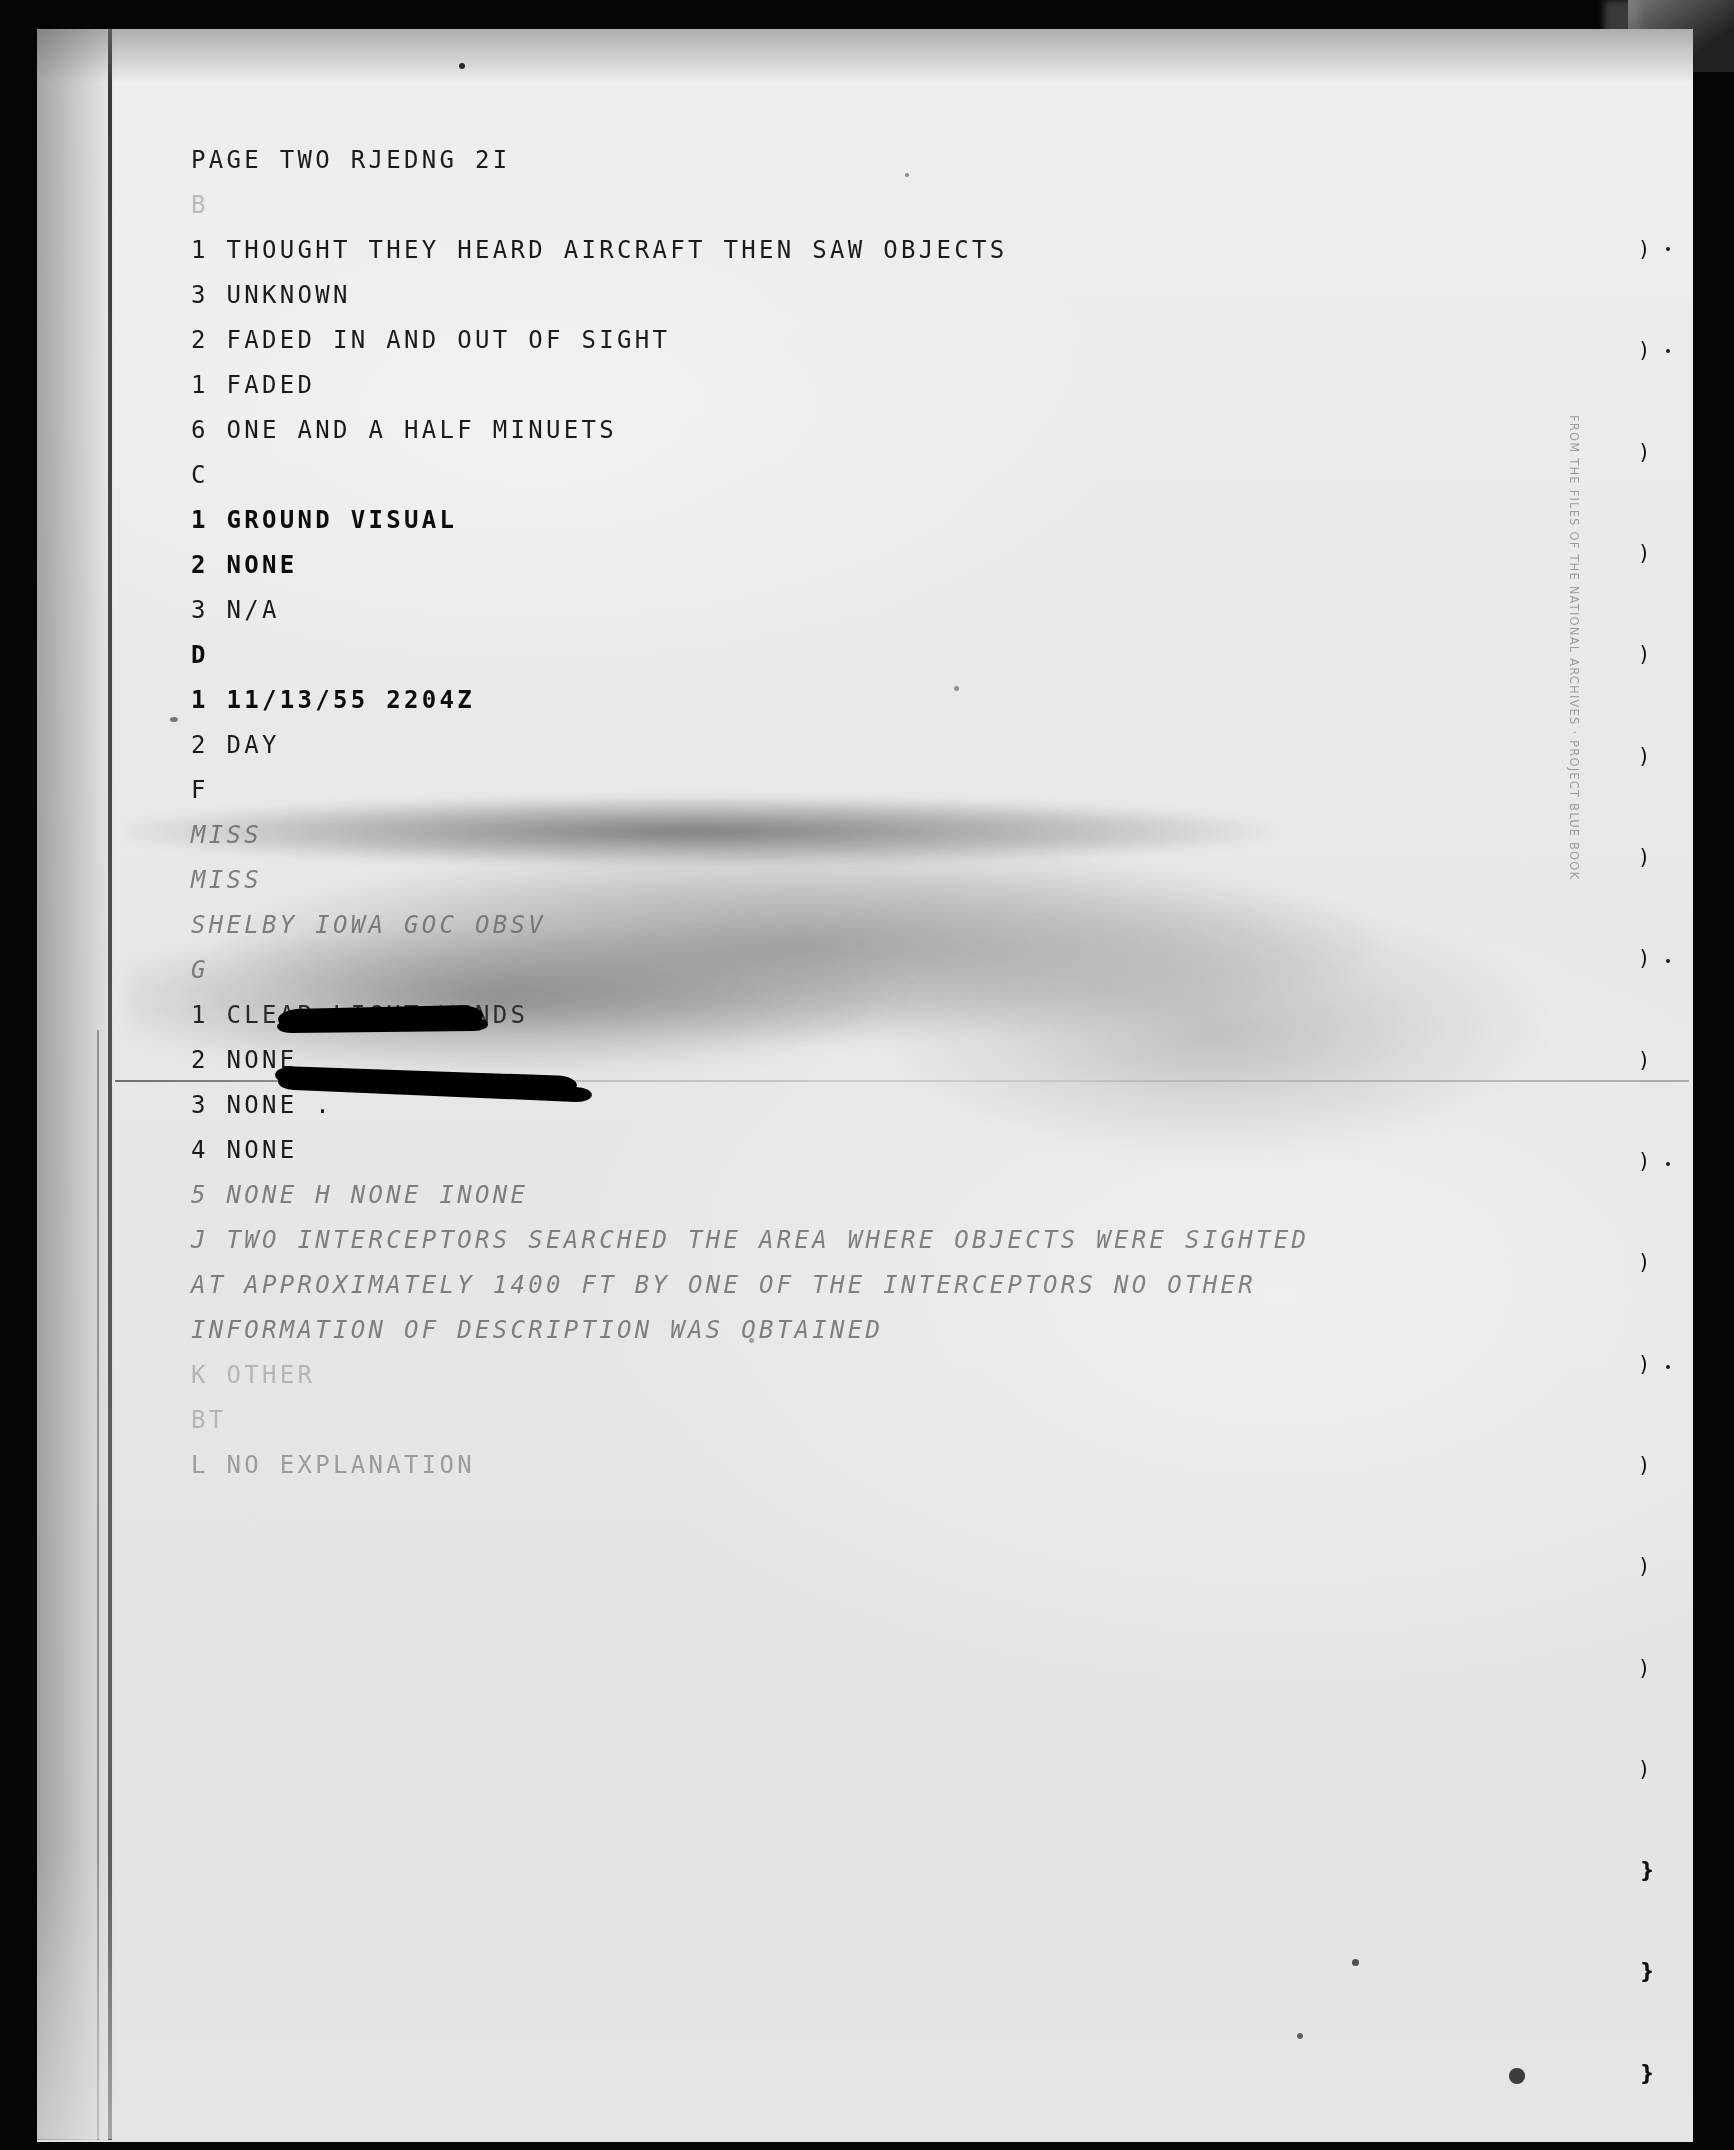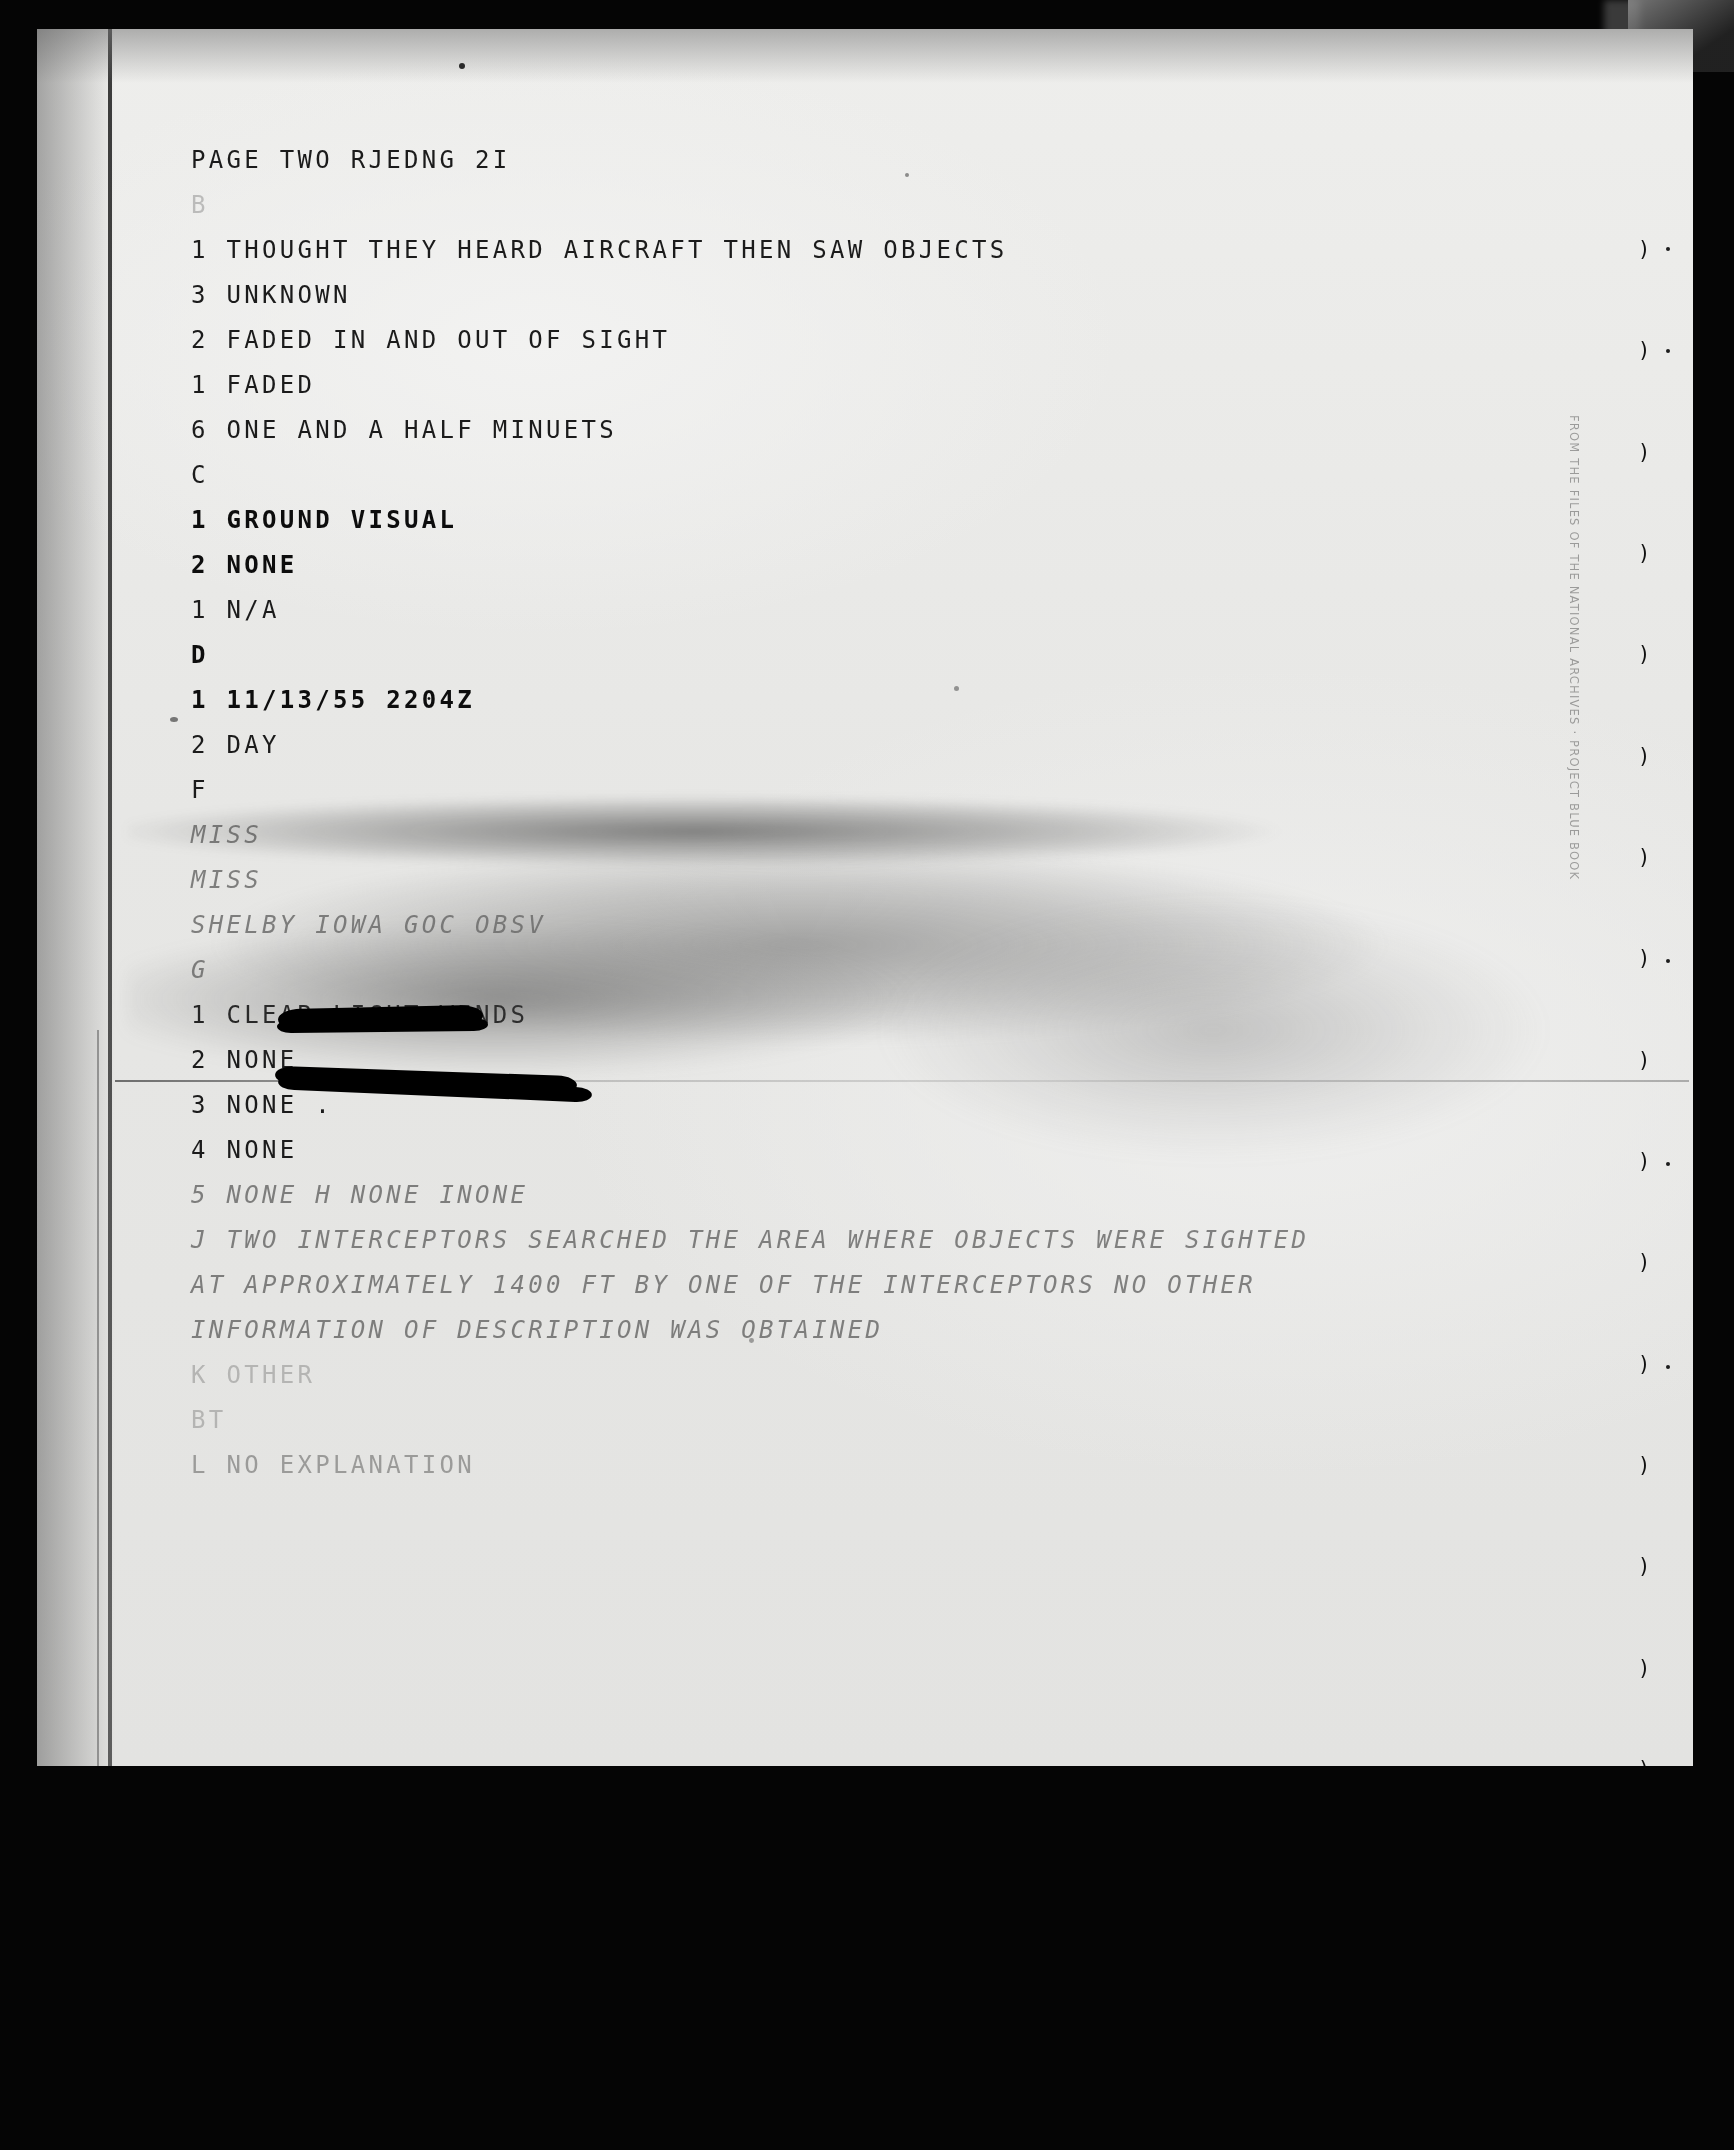--- a/index.html
+++ b/index.html
@@ -41,21 +41,21 @@
     opacity: .5;
     filter: blur(3.6px);
   }
 
   
   #page {
     position: absolute;
     left: 37px;
     top: 29px;
     width: 1656px;
-    height: 1737px;
+    height: 2113px;
     background: #22c55e;
     overflow: hidden;
   }
 
   
   #page::before {
     content: "";
     position: absolute;
     inset: 0;
     background:
@@ -228,21 +228,21 @@
       <div class="line">PAGE TWO RJEDNG 2I</div>
       <div class="line faintest">B</div>
       <div class="line">1 THOUGHT THEY HEARD AIRCRAFT THEN SAW OBJECTS</div>
       <div class="line">3 UNKNOWN</div>
       <div class="line">2 FADED IN AND OUT OF SIGHT</div>
       <div class="line">1 FADED</div>
       <div class="line">6 ONE AND A HALF MINUETS</div>
       <div class="line">C</div>
       <div class="line bold">1 GROUND VISUAL</div>
       <div class="line bold">2 NONE</div>
-      <div class="line">1 N/A</div>
+      <div class="line">3 N/A</div>
       <div class="line bold">D</div>
       <div class="line bold">1 11/13/55 2204Z</div>
       <div class="line">2 DAY</div>
       <div class="line">F</div>
       <div class="line faint">MISS</div>
       <div class="line faint">MISS</div>
       <div class="line faint">SHELBY IOWA GOC OBSV</div>
       <div class="line faint">G</div>
       <div class="line">1 CLEAR LIGHT WINDS</div>
       <div class="line">2 NONE</div>

